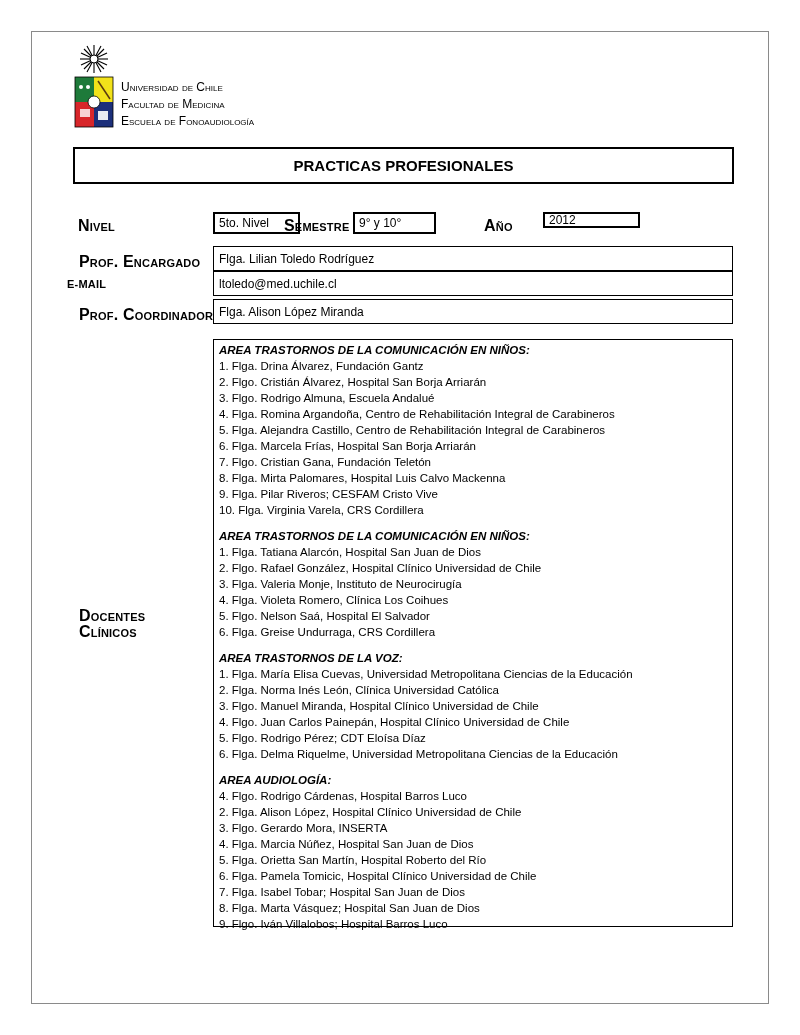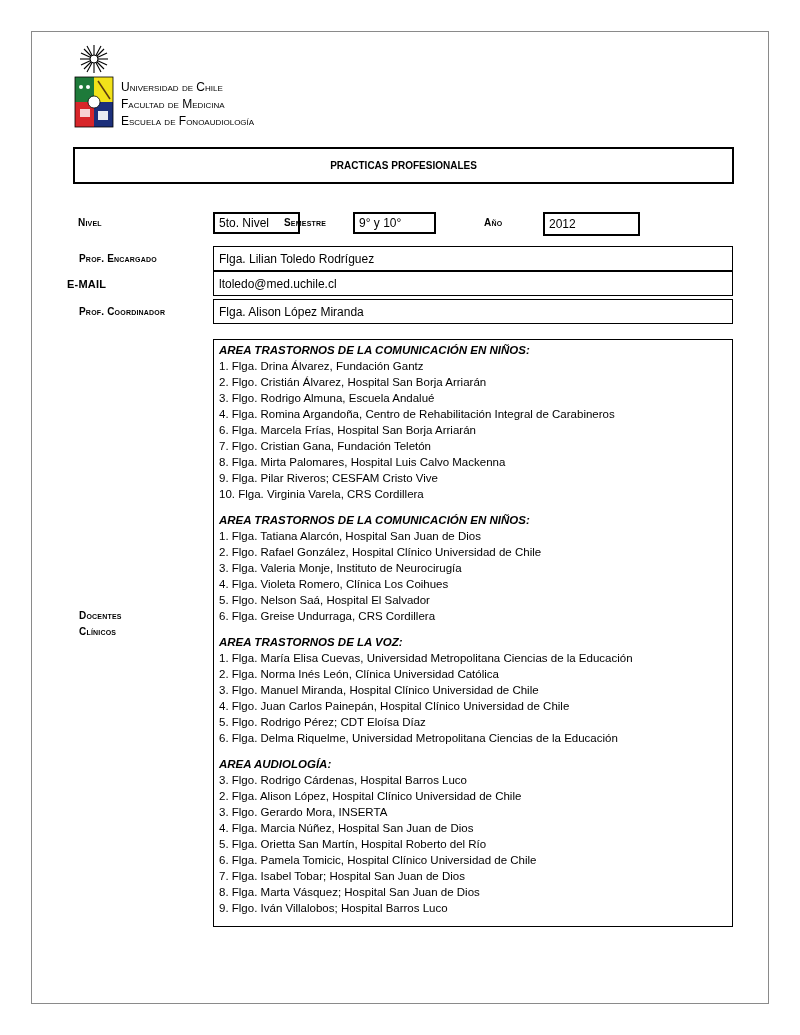--- a/index.html
+++ b/index.html
@@ -1,22 +1,22 @@
 <!DOCTYPE html>
 <html><head>
 <meta charset="utf-8">
 <style>
   html, body { margin: 0; padding: 0; background: #ffffff; }
   body { width: 800px; height: 1035px; position: relative; font-family: "Liberation Sans", sans-serif; color: #000; }
   .page-frame { position: absolute; left: 31px; top: 31px; width: 736px; height: 971px; border: 1px solid #8a8a8a; }
   .logo { position: absolute; left: 73px; top: 43px; width: 42px; height: 88px; }
   .inst { position: absolute; left: 121px; top: 79px; font-size: 12px; line-height: 17px; font-variant: small-caps; }
   .inst div { white-space: nowrap; }
-  .title-box { position: absolute; left: 73px; top: 147px; width: 657px; height: 33px; border: 2px solid #000; display: flex; align-items: center; justify-content: center; font-weight: bold; font-size: 10px; }
-  .lbl { position: absolute; font-weight: bold; font-size: 10px; font-variant: small-caps; letter-spacing: 0.2px; white-space: nowrap; }
+  .title-box { position: absolute; left: 73px; top: 147px; width: 657px; height: 33px; border: 2px solid #000; display: flex; align-items: center; justify-content: center; font-weight: bold; font-size: 15px; }
+  .lbl { position: absolute; font-weight: bold; font-size: 16px; font-variant: small-caps; letter-spacing: 0.2px; white-space: nowrap; }
   .field { position: absolute; border: 2px solid #000; font-size: 12px; padding-left: 4px; box-sizing: border-box; display: flex; align-items: center; white-space: nowrap; }
   .row-field { position: absolute; left: 213px; width: 520px; height: 25px; border: 1px solid #000; font-size: 12px; padding-left: 5px; box-sizing: border-box; display: flex; align-items: center; white-space: nowrap; text-align: center; }
   .docentes-box { position: absolute; left: 213px; top: 339px; width: 520px; height: 588px; border: 1px solid #000; box-sizing: border-box; padding: 2px 0 16px 5px; font-size: 11.5px; line-height: 16px; }
   .area-title { font-weight: bold; font-style: italic; }
   .area + .area { margin-top: 10px; }
   .area-list div { white-space: nowrap; }
 </style>
 </head>
 <body>
 
@@ -61,21 +61,21 @@
 
 <div class="lbl" style="left:78px; top:217px;">Nivel</div>
 <div class="field" style="left:173px; top:212px; width:87px; height:22px;margin-left:40px;">
   <span>5to. Nivel</span>
 </div>
 <div class="lbl" style="left:284px; top:217px;">Semestre</div>
 <div class="field" style="left:353px; top:212px; width:83px; height:22px;">
   <span>9° y 10°</span>
 </div>
 <div class="lbl" style="left:484px; top:217px;">Año</div>
-<div class="field" style="left:543px; top:212px; width:97px; height:24px;">
+<div class="field" style="left:543px; top:212px; width:97px; height:16px;">
   <span>2012</span>
 </div>
 
 <div class="lbl" style="left:79px; top:253px;">Prof. Encargado</div>
 <div class="row-field" style="top:246px;">
   <span>Flga. Lilian Toledo Rodríguez</span>
 </div>
 <div class="lbl" style="left:67px; top:278px; font-variant:normal; font-size:11px;">E-MAIL</div>
 <div class="row-field" style="top:271px;">
   <span>ltoledo@med.uchile.cl</span>
@@ -91,20 +91,21 @@
 </div>
 
 <div class="docentes-box">
   <div class="area">
     <div class="area-title">AREA TRASTORNOS DE LA COMUNICACIÓN EN NIÑOS:</div>
     <div class="area-list">
       <div>1. Flga. Drina Álvarez, Fundación Gantz</div>
       <div>2. Flgo. Cristián Álvarez, Hospital San Borja Arriarán</div>
       <div>3. Flgo. Rodrigo Almuna, Escuela Andalué</div>
       <div>4. Flga. Romina Argandoña, Centro de Rehabilitación Integral de Carabineros</div>
+      <div>5. Flga. Alejandra Castillo, Centro de Rehabilitación Integral de Carabineros</div>
       <div>6. Flga. Marcela Frías, Hospital San Borja Arriarán</div>
       <div>7. Flgo. Cristian Gana, Fundación Teletón</div>
       <div>8. Flga. Mirta Palomares, Hospital Luis Calvo Mackenna</div>
       <div>9. Flga. Pilar Riveros; CESFAM Cristo Vive</div>
       <div>10. Flga. Virginia Varela, CRS Cordillera</div>
     </div>
   </div>
   <div class="area">
     <div class="area-title">AREA TRASTORNOS DE LA COMUNICACIÓN EN NIÑOS:</div>
     <div class="area-list">
@@ -123,21 +124,21 @@
       <div>2. Flga. Norma Inés León,  Clínica Universidad Católica</div>
       <div>3. Flgo. Manuel Miranda, Hospital Clínico Universidad de Chile</div>
       <div>4. Flgo. Juan Carlos Painepán, Hospital Clínico Universidad de Chile</div>
       <div>5. Flgo. Rodrigo Pérez; CDT Eloísa Díaz</div>
       <div>6. Flga. Delma Riquelme, Universidad Metropolitana Ciencias de la Educación</div>
     </div>
   </div>
   <div class="area">
     <div class="area-title">AREA AUDIOLOGÍA:</div>
     <div class="area-list">
-      <div>3. Flgo. Rodrigo Cárdenas, Hospital Barros Luco</div>
+      <div>4. Flgo. Rodrigo Cárdenas, Hospital Barros Luco</div>
       <div>2. Flga. Alison López, Hospital Clínico Universidad de Chile</div>
       <div>3. Flgo. Gerardo Mora, INSERTA</div>
       <div>4. Flga. Marcia Núñez, Hospital San Juan de Dios</div>
       <div>5. Flga. Orietta San Martín, Hospital Roberto del Río</div>
       <div>6. Flga. Pamela Tomicic, Hospital Clínico Universidad de Chile</div>
       <div>7. Flga. Isabel Tobar; Hospital San Juan de Dios</div>
       <div>8. Flga. Marta Vásquez; Hospital San Juan de Dios</div>
       <div>9. Flgo. Iván Villalobos; Hospital Barros Luco</div>
     </div>
   </div>

